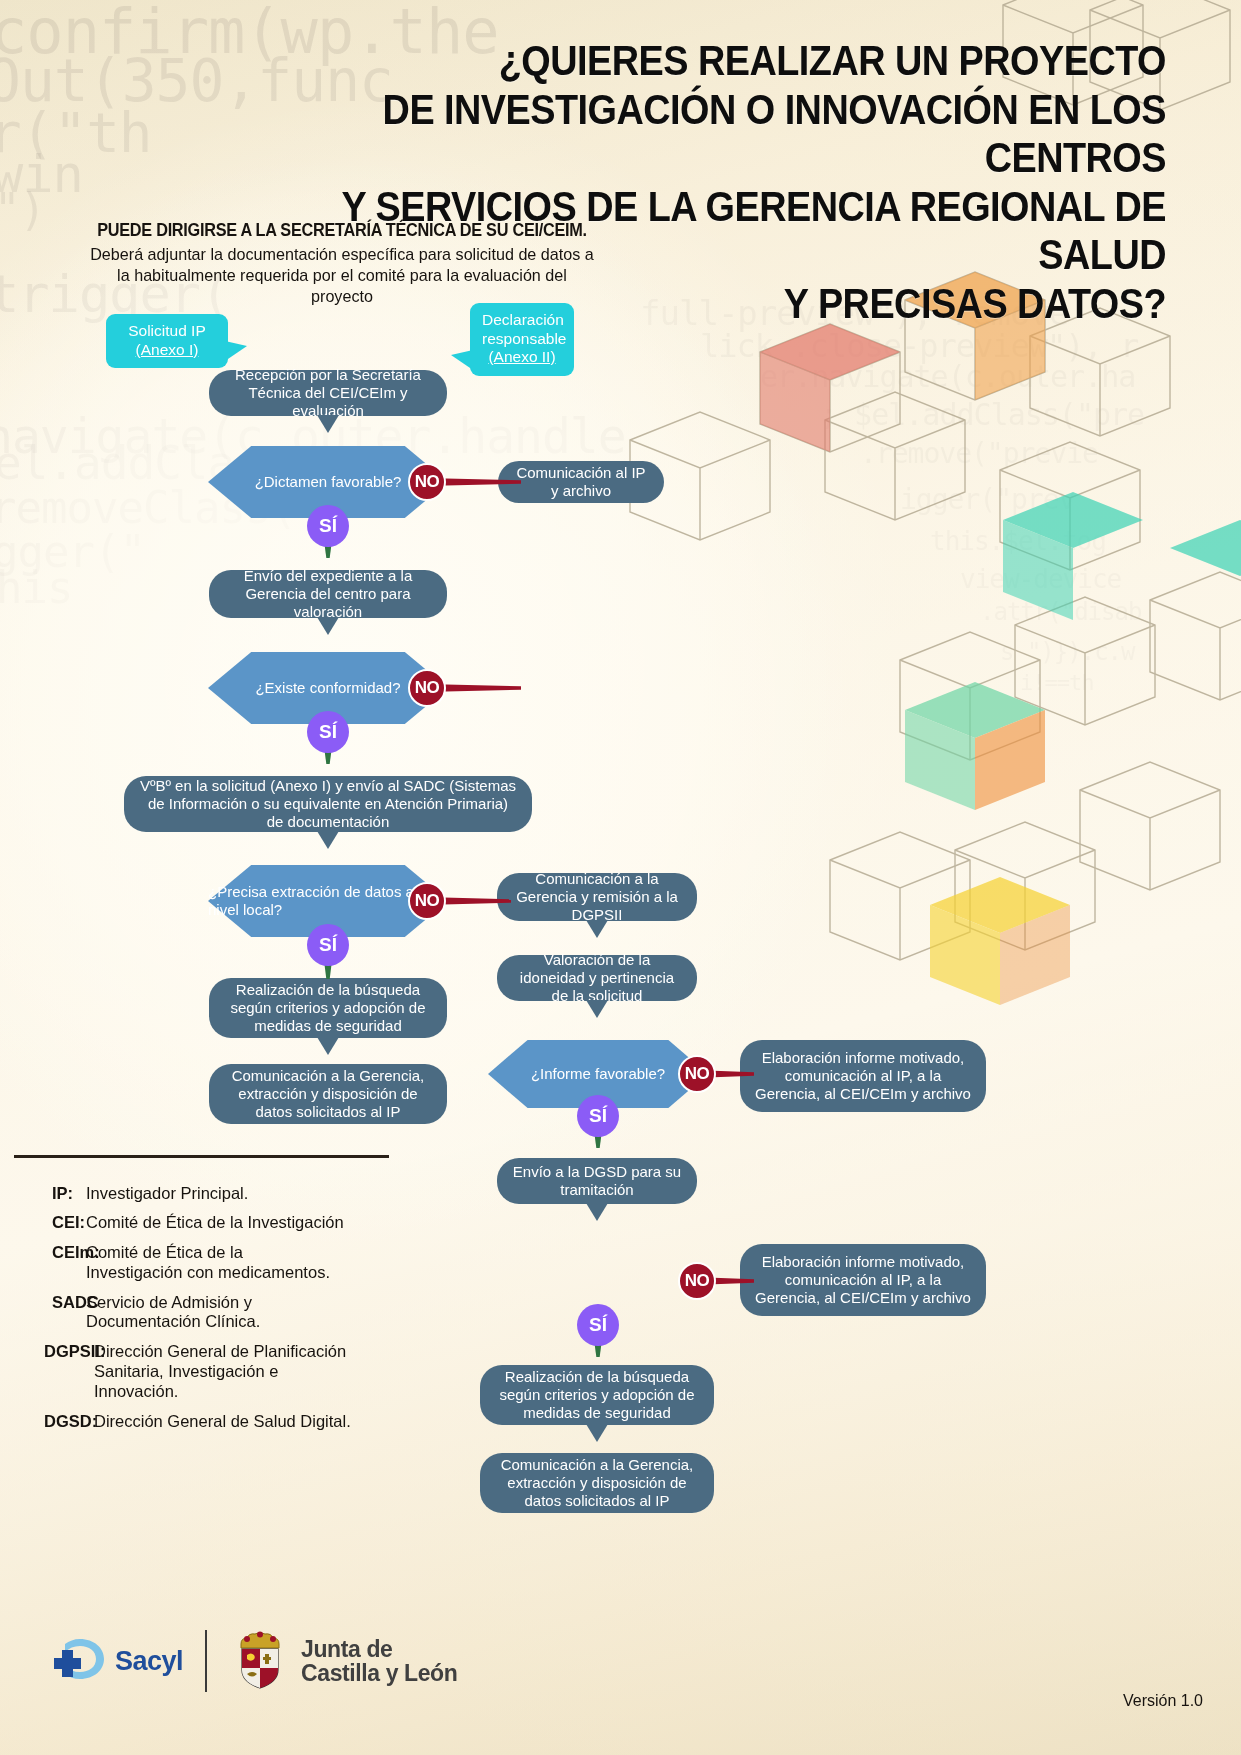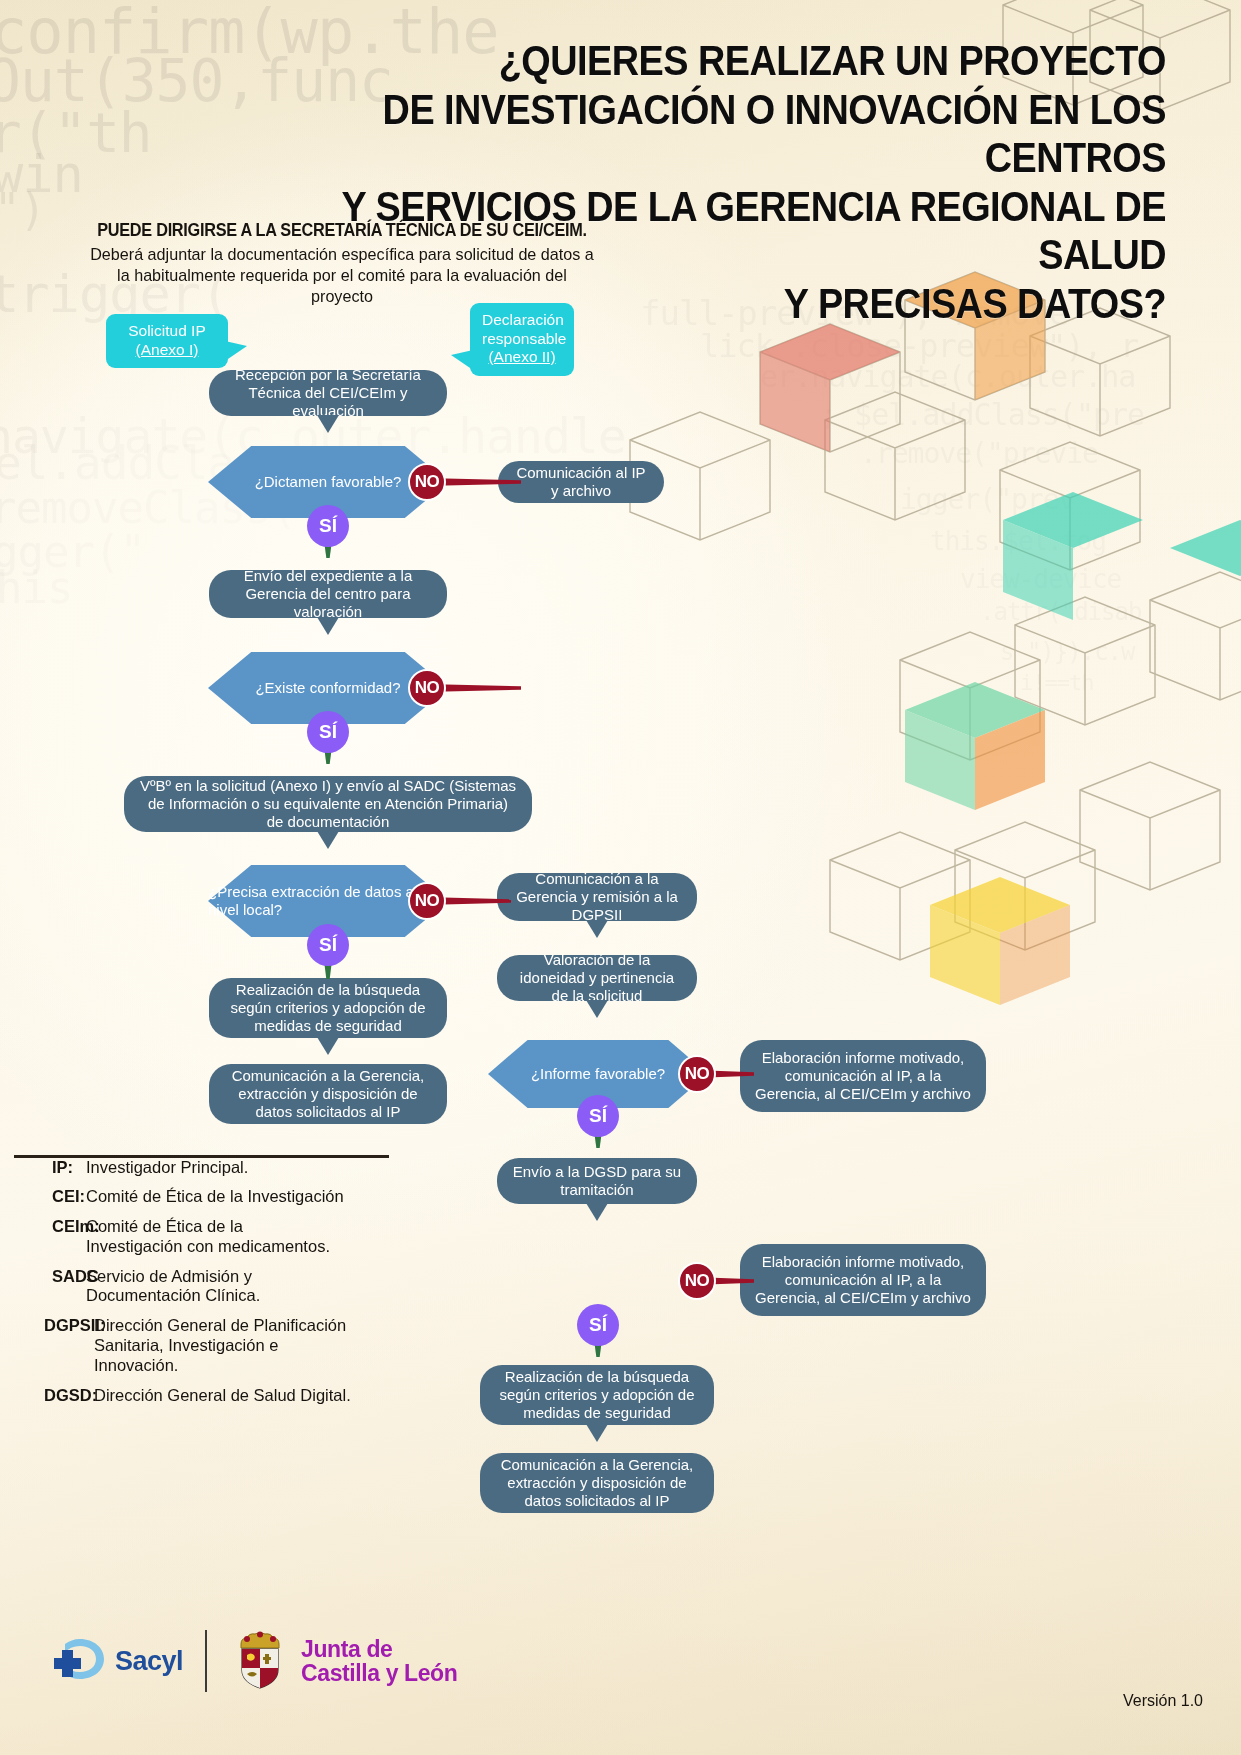--- a/index.html
+++ b/index.html
@@ -212,36 +212,36 @@
     clip-path: polygon(0% 0%, 100% 0%, 62% 100%, 38% 100%);
   }
 
   
   #legend {
     position: absolute;
     left: 14px; top: 1155px; width: 380px;
     z-index: 12;
   }
   #legend-rule { width: 375px; height: 2.5px; background: #2a2118; }
-  #legend-list { }
+  #legend-list { margin-top: 26px; }
   .leg-row { display: flex; margin-bottom: 10px; font-size: 16.5px; color: #17130f; }
   .leg-abbr { width: 72px; flex: 0 0 72px; font-weight: bold; padding-left: 38px; }
   .leg-def { line-height: 1.2; }
 
   
   #footer { position: absolute; left: 50px; top: 1630px; z-index: 12; }
   #sacyl { display: flex; align-items: center; gap: 9px; }
   #sacyl-text {
     font-size: 27px; font-weight: bold; color: #1f4e9c;
     letter-spacing: -0.5px;
   }
   #divider-v { width: 2px; height: 62px; background: #3a3a3a; margin: 0 22px; }
   #jcyl { display: flex; align-items: center; gap: 10px; }
   #jcyl-text {
-    font-size: 23px; font-weight: bold; color: #a21caf;
+    font-size: 23px; font-weight: bold; color: #404040;
     line-height: 1.06; letter-spacing: -0.4px;
   }
   #footer-row { display: flex; align-items: center; }
 
   #version {
     position: absolute;
     right: 38px; top: 1692px;
     font-size: 16px; color: #17130f;
     z-index: 12;
   }

